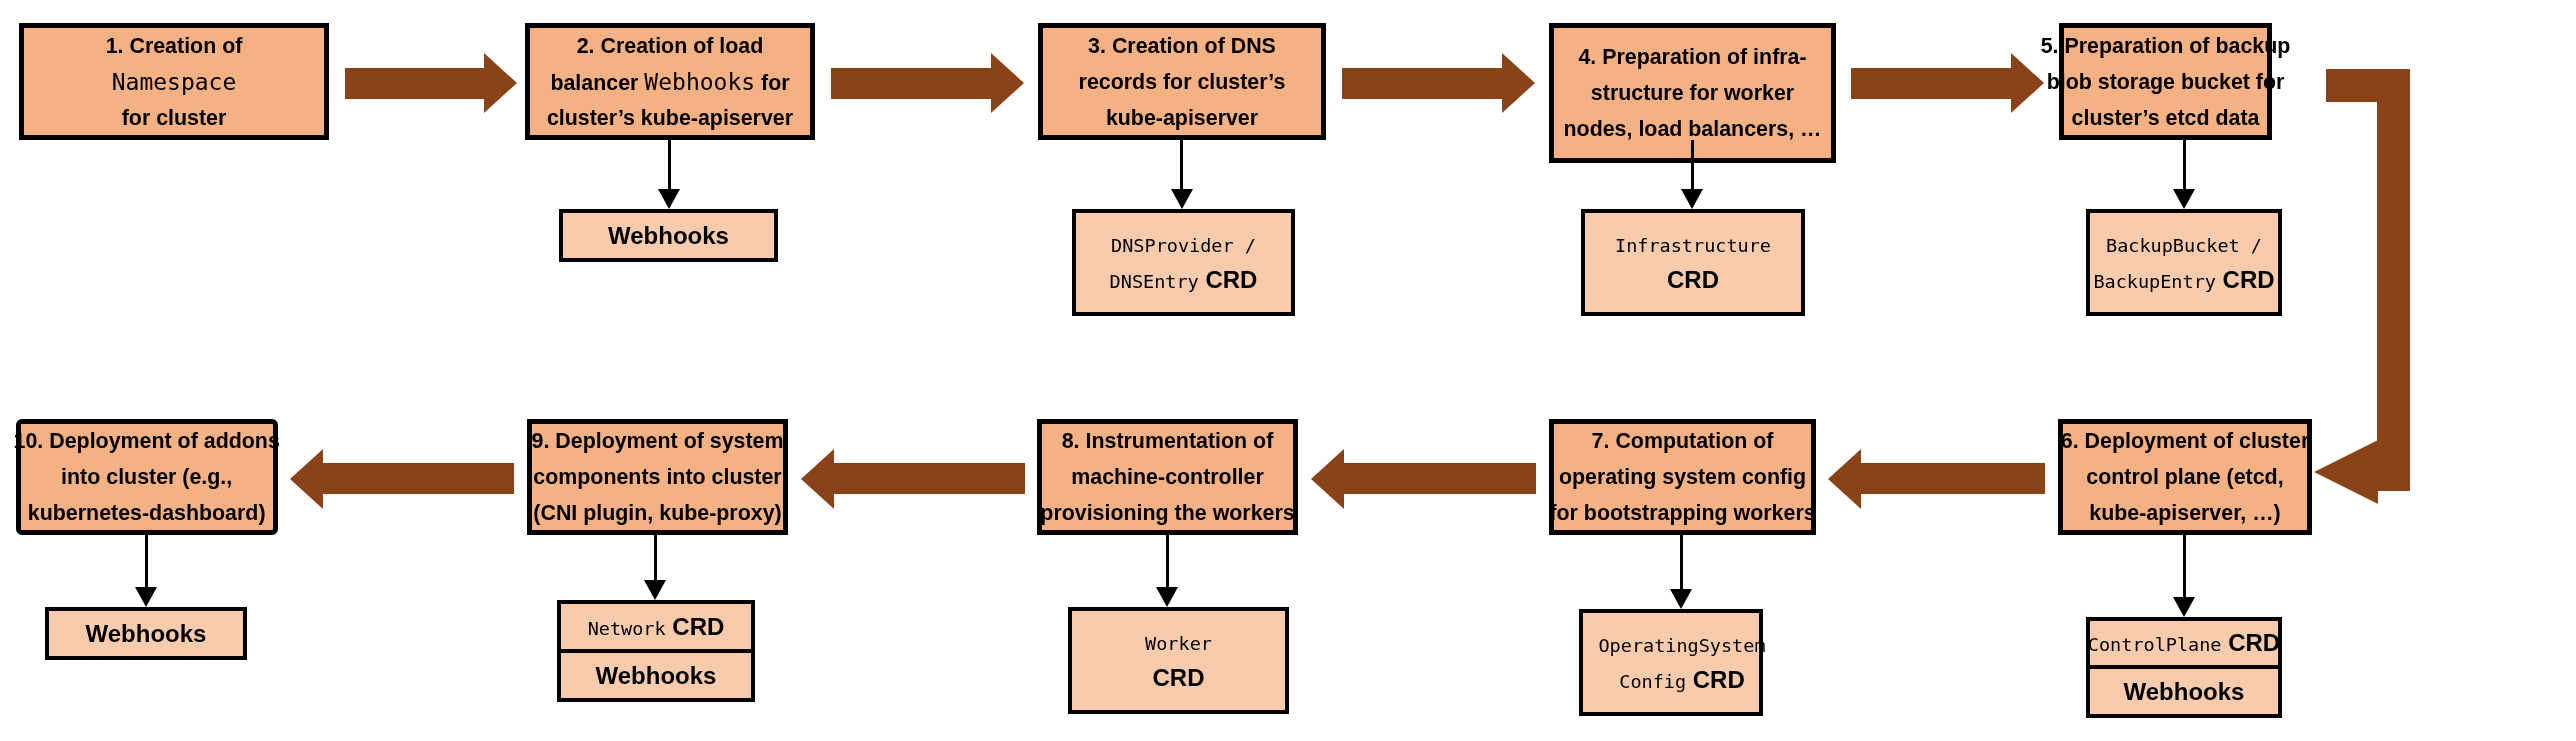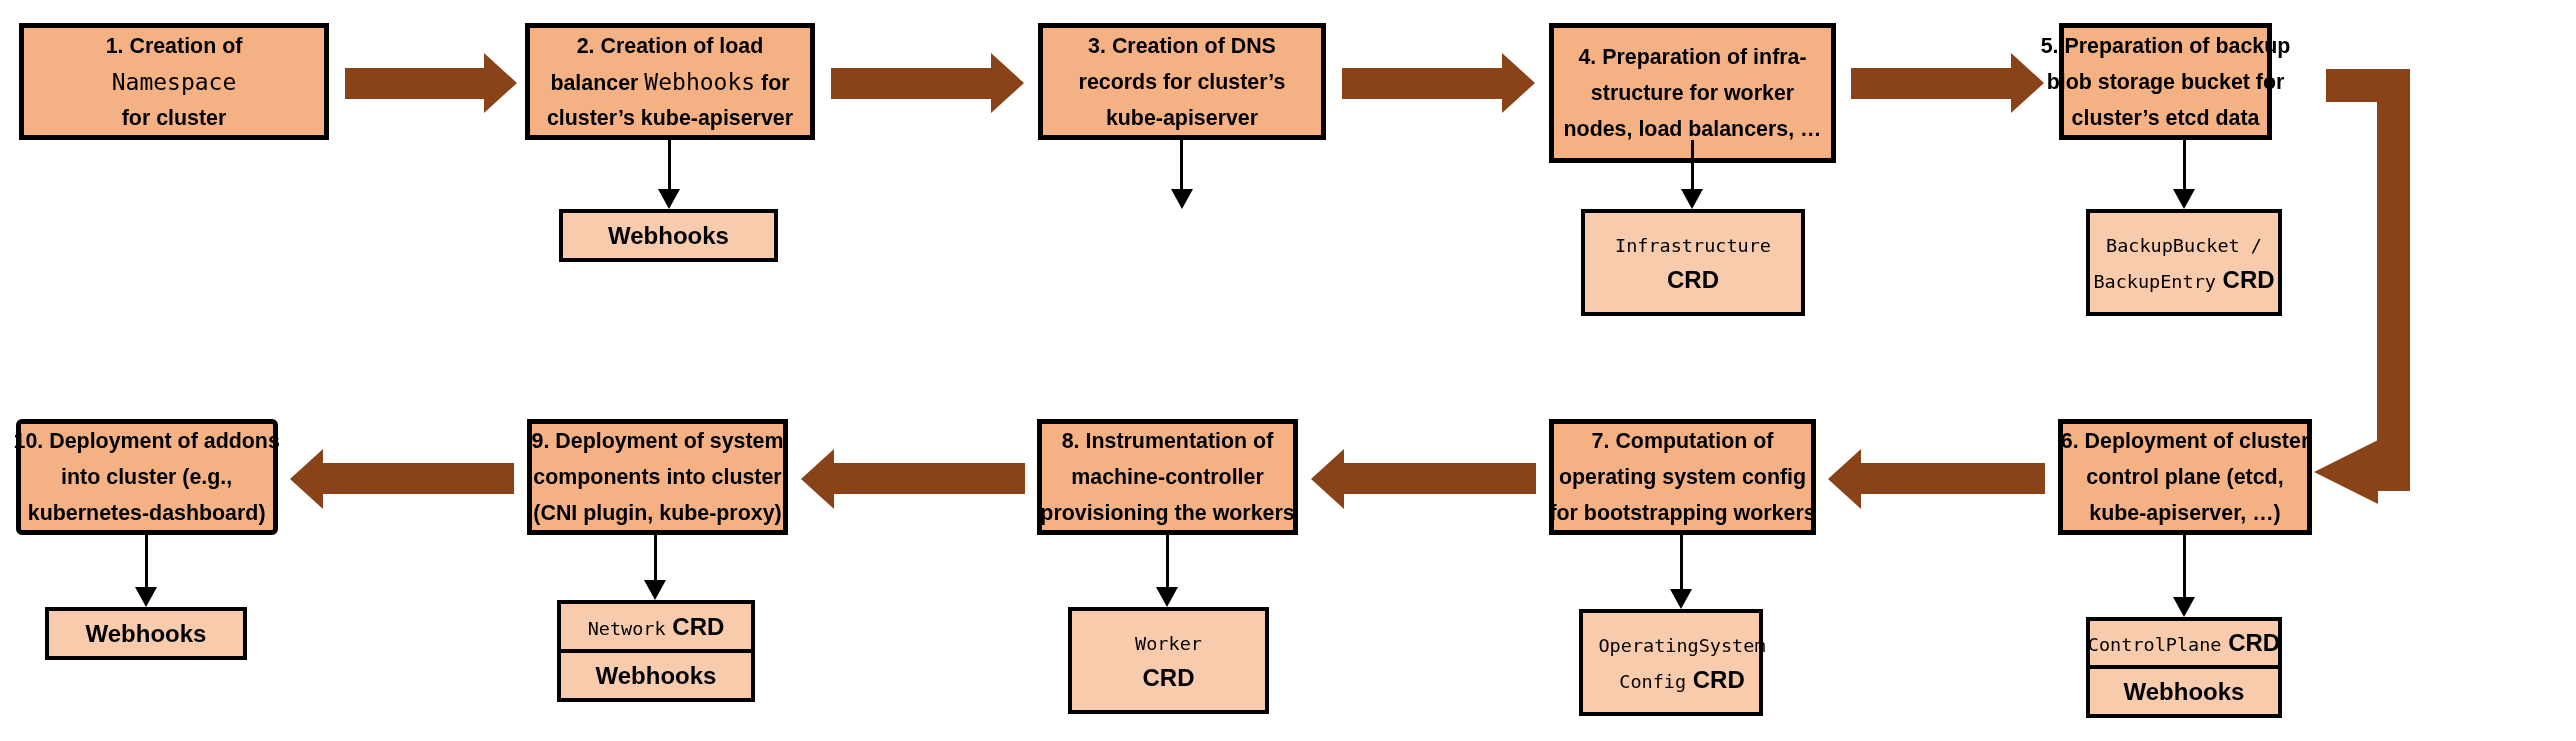--- a/index.html
+++ b/index.html
@@ -61,20 +61,24 @@
     <div class="box-child" style="left: 559px; top: 209px; width: 219px; height: 53px;">
       <div class="line"><span class="seg-s">Webhooks</span></div>
     </div>
     <div class="box-main" style="left: 1038px; top: 23px; width: 288px; height: 117px;">
       <div class="line"><span class="seg-s">3. Creation of DNS</span></div>
       <div class="line"><span class="seg-s">records for cluster’s</span></div>
       <div class="line"><span class="seg-s">kube-apiserver</span></div>
     </div>
     <div class="varrow-line" style="left: 1180px; top: 140px; height: 50px;"></div>
     <div class="varrow-head" style="left: 1171px; top: 189px;"></div>
+    <div class="box-child" style="left: 1072px; top: 209px; width: 223px; height: 107px;">
+      <div class="line"><span class="seg-m">DNSProvider /</span></div>
+      <div class="line"><span class="seg-m">DNSEntry</span><span class="seg-s"> CRD</span></div>
+    </div>
     <div class="box-main" style="left: 1549px; top: 23px; width: 287px; height: 140px;">
       <div class="line"><span class="seg-s">4. Preparation of infra-</span></div>
       <div class="line"><span class="seg-s">structure for worker</span></div>
       <div class="line"><span class="seg-s">nodes, load balancers, …</span></div>
     </div>
     <div class="varrow-line" style="left: 1691px; top: 140px; height: 50px;"></div>
     <div class="varrow-head" style="left: 1681px; top: 189px;"></div>
     <div class="box-child" style="left: 1581px; top: 209px; width: 224px; height: 107px;">
       <div class="line"><span class="seg-m">Infrastructure</span></div>
       <div class="line"><span class="seg-s">CRD</span></div>
@@ -114,21 +118,21 @@
       <div class="line"><span class="seg-m">OperatingSystem</span></div>
       <div class="line"><span class="seg-m">Config</span><span class="seg-s"> CRD</span></div>
     </div>
     <div class="box-main" style="left: 1037px; top: 419px; width: 261px; height: 116px;">
       <div class="line"><span class="seg-s">8. Instrumentation of</span></div>
       <div class="line"><span class="seg-s">machine-controller</span></div>
       <div class="line"><span class="seg-s">provisioning the workers</span></div>
     </div>
     <div class="varrow-line" style="left: 1166px; top: 535px; height: 53px;"></div>
     <div class="varrow-head" style="left: 1156px; top: 587px;"></div>
-    <div class="box-child" style="left: 1068px; top: 607px; width: 201px; height: 107px;">
+    <div class="box-child" style="left: 1068px; top: 607px; width: 221px; height: 107px;">
       <div class="line"><span class="seg-m">Worker</span></div>
       <div class="line"><span class="seg-s">CRD</span></div>
     </div>
     <div class="box-main" style="left: 527px; top: 419px; width: 261px; height: 116px;">
       <div class="line"><span class="seg-s">9. Deployment of system</span></div>
       <div class="line"><span class="seg-s">components into cluster</span></div>
       <div class="line"><span class="seg-s">(CNI plugin, kube-proxy)</span></div>
     </div>
     <div class="varrow-line" style="left: 654px; top: 535px; height: 46px;"></div>
     <div class="varrow-head" style="left: 644px; top: 580px;"></div>

